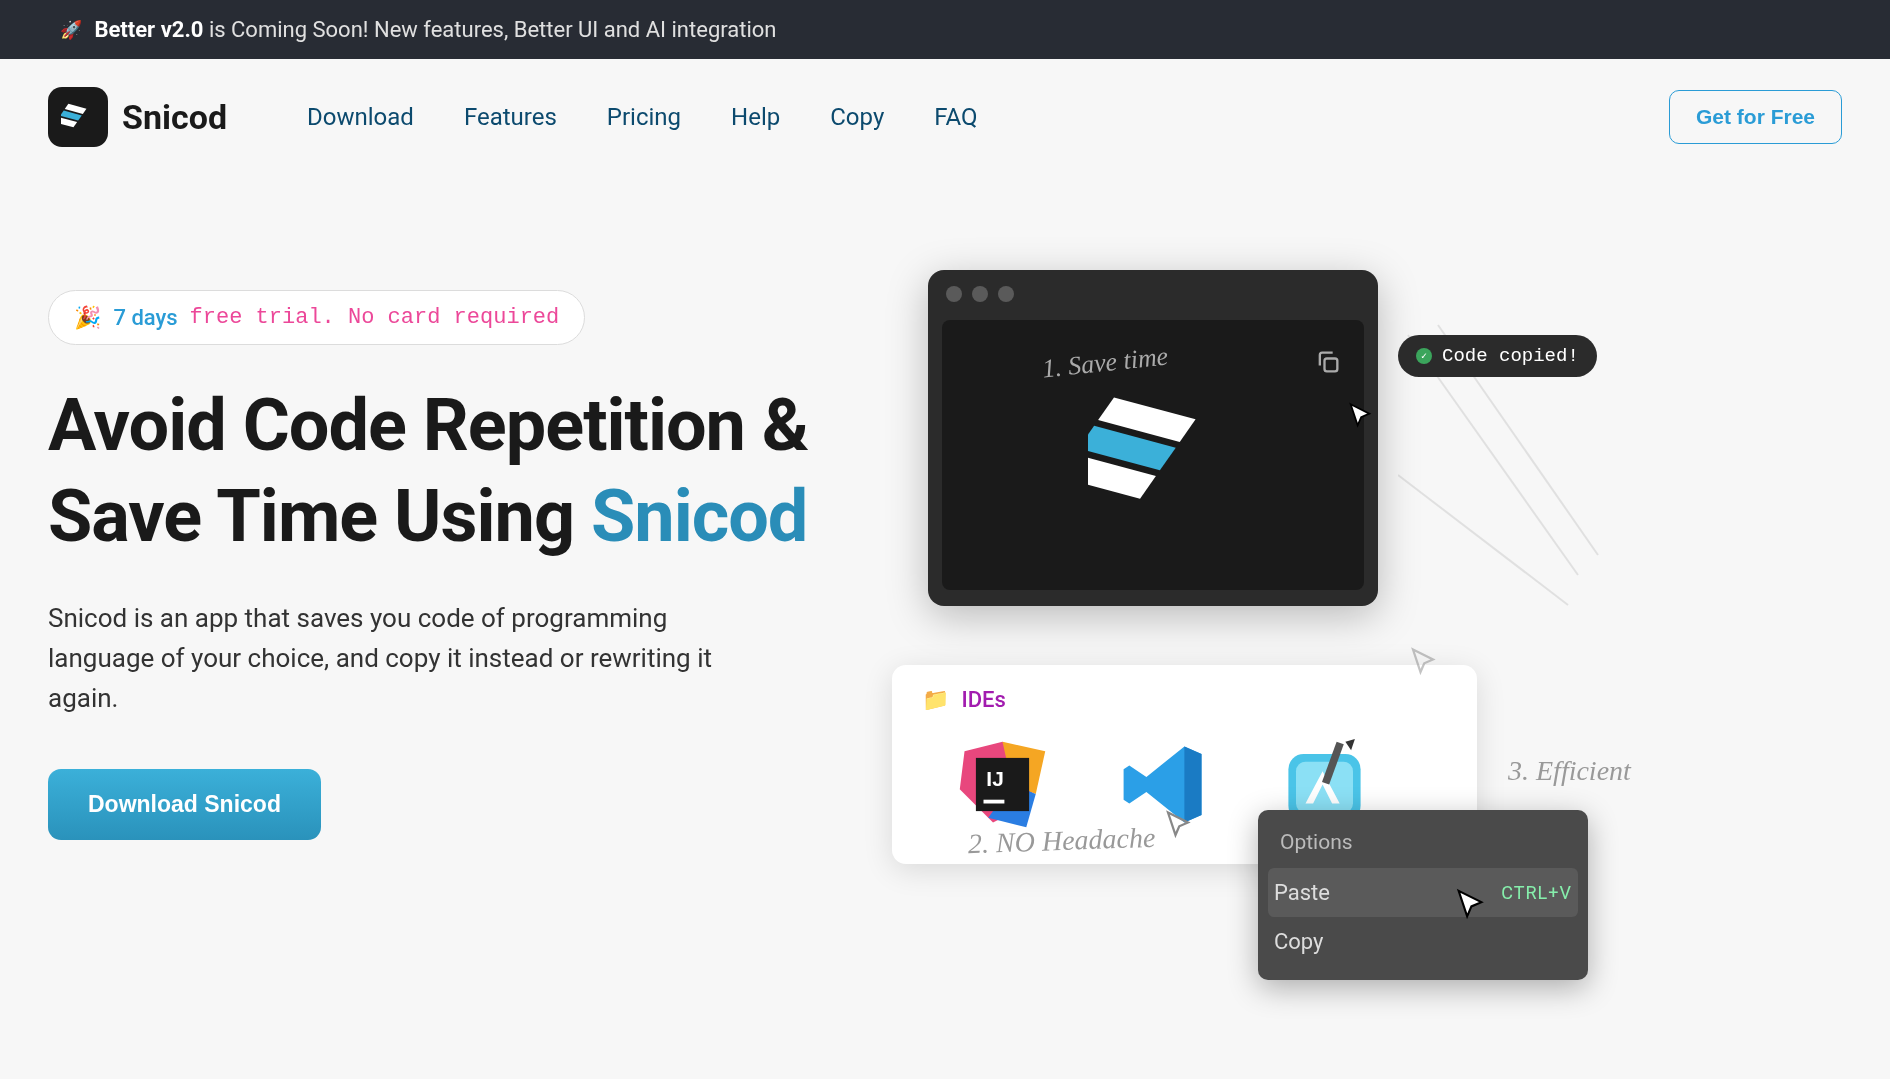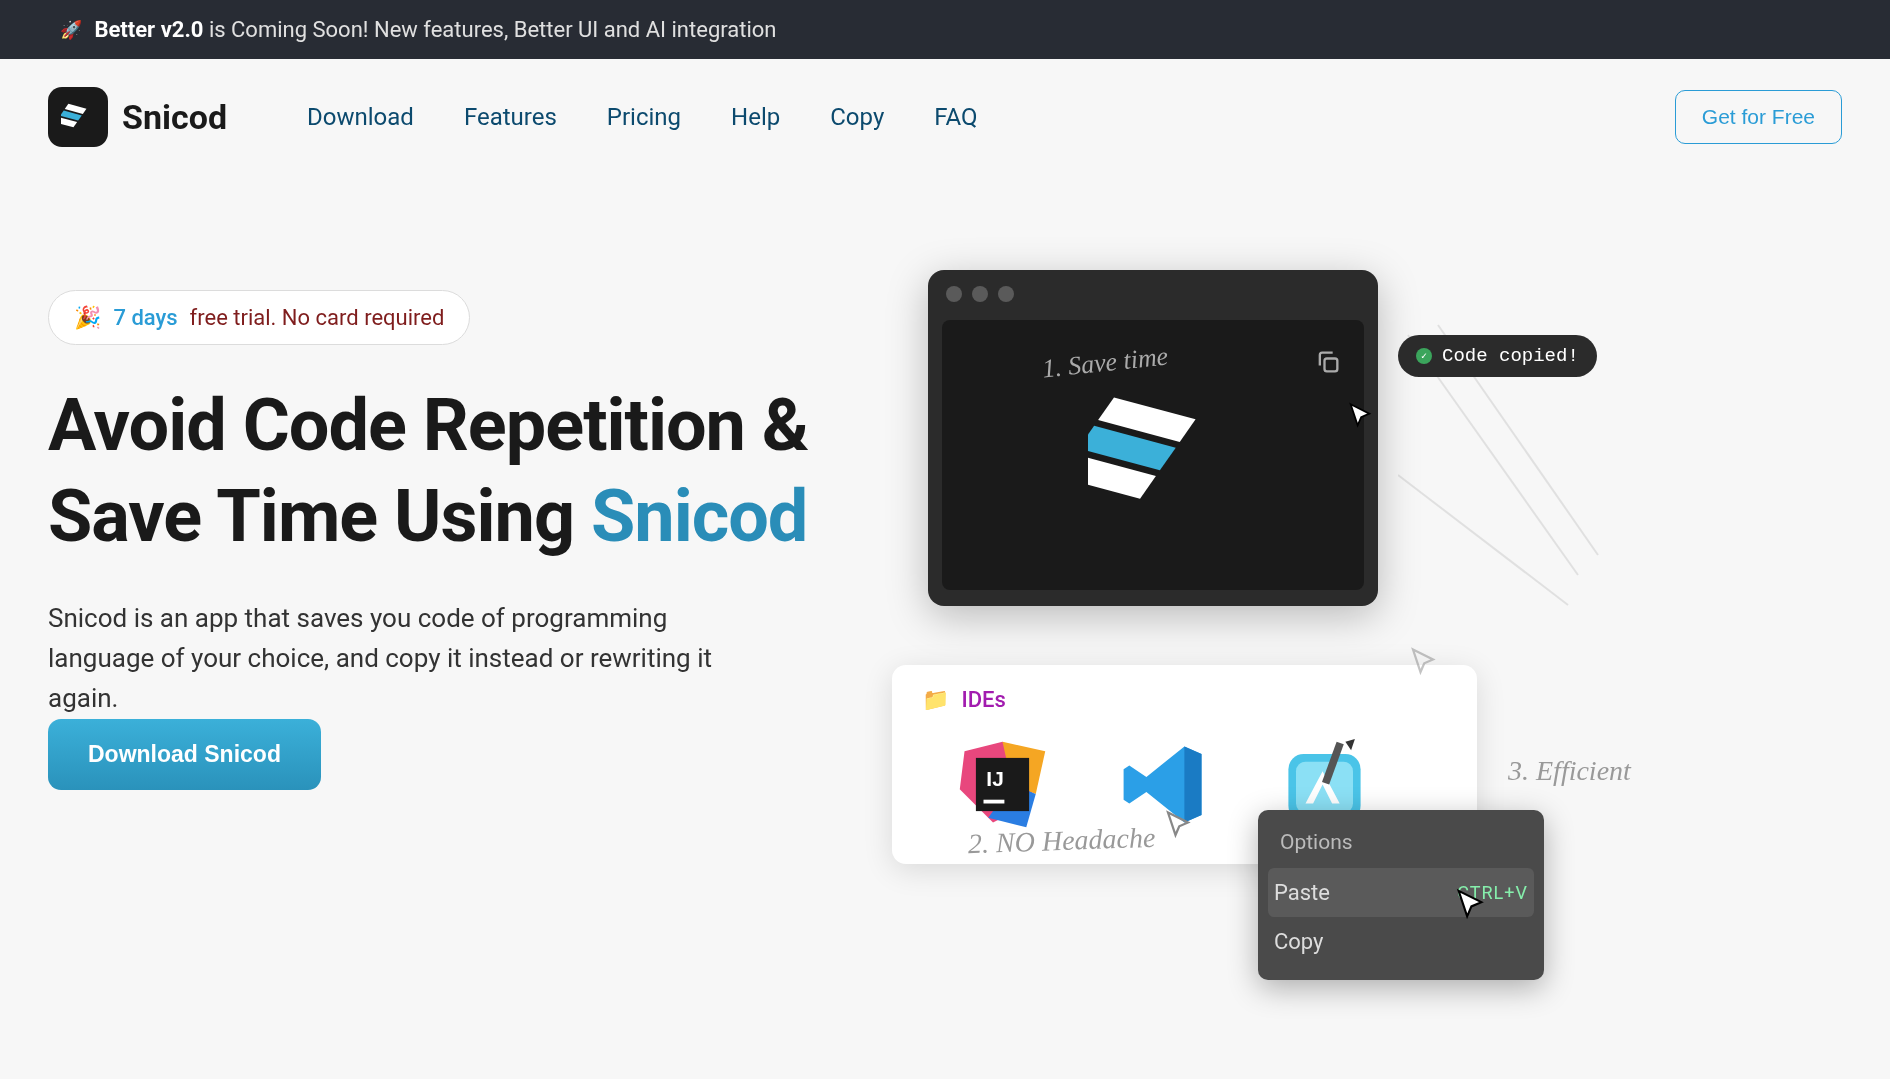--- a/index.html
+++ b/index.html
@@ -83,21 +83,21 @@
       font-weight: 400;
     }
     
     .cta-button {
       margin-left: auto;
       padding: 14px 26px;
       border: 1.5px solid #2a9cd6;
       border-radius: 10px;
       color: #2a9cd6;
       font-size: 21px;
-      font-weight: 400;
+      font-weight: 700;
       cursor: pointer;
       background: transparent;
     }
     
     .hero {
       display: flex;
       padding: 80px 48px 0;
       gap: 40px;
     }
     
@@ -117,39 +117,41 @@
       background: #fff;
       margin-bottom: 35px;
     }
     
     .trial-days {
       color: #2a9cd6;
       font-weight: 500;
     }
     
     .trial-rest {
-      color: #7f1d1d;
+      color: #ec4899;
+      font-family: Liberation Mono, monospace;
     }
     
     .hero-title {
       font-size: 72px;
       font-weight: 700;
       line-height: 1.27;
       letter-spacing: -1px;
       margin-bottom: 35px;
     }
     
     .hero-title-accent {
       color: #2a8db8;
     }
     
     .hero-desc {
       font-size: 26px;
       line-height: 1.55;
       color: #333;
+      margin-bottom: 50px;
       max-width: 670px;
     }
     
     .download-btn {
       background: linear-gradient(180deg, #3bb0d9 0%, #2a92bb 100%);
       color: #fff;
       font-size: 23px;
       font-weight: 700;
       padding: 22px 40px;
       border: none;
@@ -310,21 +312,21 @@
       color: #999;
       font-family: cursive;
       font-size: 28px;
       font-style: italic;
     }
     
     .context-menu {
       position: absolute;
       top: 555px;
       left: 390px;
-      width: 286px;
+      width: 330px;
       background: #4a4a4a;
       border-radius: 10px;
       padding: 14px 10px;
       box-shadow: 0 8px 30px rgba(0,0,0,0.3);
     }
     
     .context-title {
       color: #bbb;
       font-size: 21px;
       padding: 6px 12px 14px;

